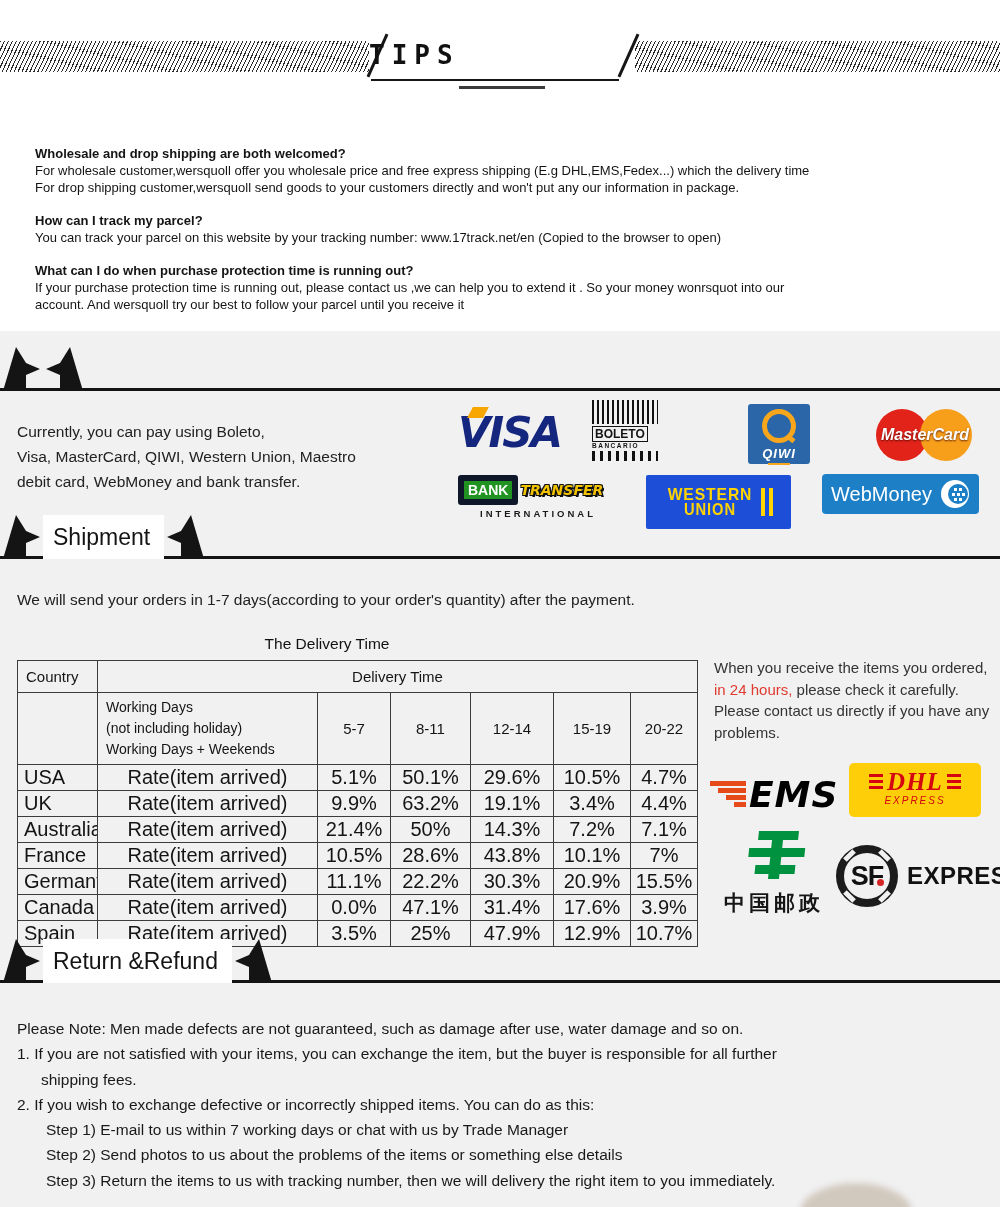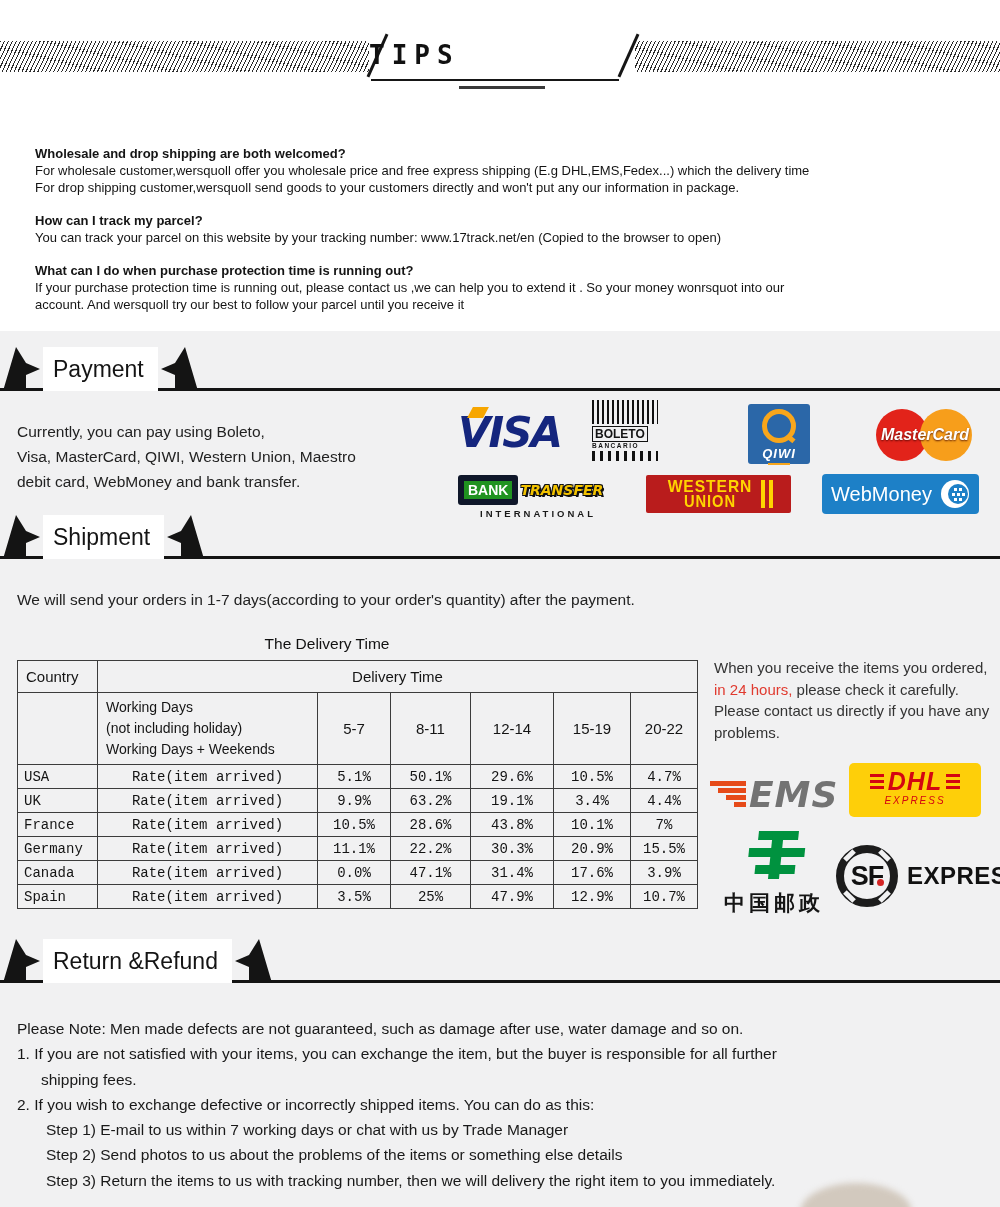--- a/index.html
+++ b/index.html
@@ -71,21 +71,21 @@
   
   .bt { left:458px; top:475px; width:160px; height:46px; }
   .bt .row { display:flex; align-items:center; }
   .bt .bank { background:#209320; color:#fff; font-weight:bold; font-size:14px;
     border:6px solid #0f172a; border-radius:3px; padding:1px 4px; }
   .bt .transfer { font-family:"DejaVu Sans", sans-serif; font-weight:bold; font-style:italic;
     font-size:14px; color:#f3c300; margin-left:2px;
     text-shadow:-1px -1px 0 #111,1px -1px 0 #111,-1px 1px 0 #111,1px 1px 0 #111,2px 2px 0 #111; }
   .bt .intl { text-align:center; font-weight:bold; font-size:9.5px; letter-spacing:3px; color:#1a1a1a; margin-top:3px; }
   
-  .wu { left:646px; top:475px; width:145px; height:38px; background:#b91c1c; border-radius:2px;
+  .wu { left:646px; top:475px; width:145px; height:54px; background:#1d4ed8; border-radius:2px;
     display:flex; align-items:center; justify-content:center; }
   .wu .lines { color:#ffd400; font-weight:bold; font-size:17px; line-height:15px;
     letter-spacing:1px; transform:scaleX(.92); text-align:center; }
   .wu .lines .l2 { font-size:16px; }
   .wu .bars { display:flex; gap:4px; margin-left:5px; height:28px; }
   .wu .bars i { display:block; width:4px; height:28px; background:#ffd400; }
   
   .wm { left:822px; top:474px; width:157px; height:40px; background:#1d80c7; border-radius:4px;
     display:flex; align-items:center; justify-content:center; gap:8px; }
   .wm .t { color:#fff; font-size:20px; }
@@ -95,40 +95,40 @@
   .ship-intro { position:absolute; left:17px; top:591px; font-size:15.5px; color:#222; }
   .tbl-title { position:absolute; left:17px; top:635px; width:620px; text-align:center; font-size:15.5px; color:#111; }
   table.delivery { position:absolute; left:17px; top:660px; width:681px; border-collapse:collapse;
     table-layout:fixed; color:#141414; }
   table.delivery td { border:1px solid #3c3c3c; overflow:hidden; }
   td.h1 { height:29px; font-size:15px; }
   td.country-h { padding-left:8px; }
   td.center { text-align:center; }
   td.wd { font-size:14px; line-height:1.5; padding:4px 0 4px 8px; height:62px; }
   td.day { font-size:15px; text-align:center; }
-  td.drow { height:21px; font-size:14px;font-family:Liberation Mono, monospace; }
+  td.drow { height:21px; font-size:20px; }
   td.cname { padding-left:6px; }
 
   .notice { position:absolute; left:714px; top:657px; width:282px; font-size:15px; line-height:21.5px; color:#333; }
   .notice .hl { color:#e03a2f; }
 
   
   .ems { left:710px; top:770px; width:132px; height:48px; display:flex; align-items:center; }
   .ems .stripes { display:flex; flex-direction:column; align-items:flex-end; gap:2px; margin-right:3px; }
   .ems .stripes i { display:block; height:5px; background:#e64a19; }
   .ems .stripes i:nth-child(1){width:36px;} .ems .stripes i:nth-child(2){width:28px;}
   .ems .stripes i:nth-child(3){width:20px;} .ems .stripes i:nth-child(4){width:12px;}
   .ems .t { font-family:"DejaVu Sans", sans-serif; font-weight:bold; font-style:italic;
-    font-size:36px; color:#737373; letter-spacing:1px; }
+    font-size:36px; color:#000000; letter-spacing:1px; }
   .dhl { left:849px; top:763px; width:132px; height:54px; background:#fecf09; border-radius:5px;
     text-align:center; padding-top:6px; box-sizing:border-box; }
   .dhl .row { display:flex; align-items:center; justify-content:center; gap:4px; }
   .dhl .d-str { width:14px; height:15px;
     background:repeating-linear-gradient(180deg,#d40511 0,#d40511 3px,rgba(0,0,0,0) 3px,rgba(0,0,0,0) 6px); }
-  .dhl .t { color:#d40511; font-family:Liberation Sans, sans-serif; font-weight:bold; font-style:italic; font-size:25px; letter-spacing:1px; line-height:25px; }
+  .dhl .t { color:#d40511; font-family:Liberation Serif, serif; font-weight:bold; font-style:italic; font-size:25px; letter-spacing:1px; line-height:25px; }
   .dhl .sub { color:#d40511; font-style:italic; font-size:10px; letter-spacing:2px; margin-top:1px; }
   .cnpost { left:712px; top:831px; width:124px; text-align:center; }
   .cnpost svg { display:block; margin:0 auto; }
   .cnpost .t { font-size:21px; font-weight:bold; letter-spacing:4px; color:#151515; margin-top:4px; }
   .sf { left:836px; top:845px; display:flex; align-items:center; }
   .sf .ring { width:46px; height:46px; border:8px solid #1c1c1c; border-radius:50%;
     position:relative; display:flex; align-items:center; justify-content:center; background:transparent; }
   .sf .ring .t { font-weight:bold; font-size:27px; color:#111; letter-spacing:-1px; }
   .sf .dot { position:absolute; right:6px; top:26px; width:7px; height:7px; border-radius:50%; background:#d42424; }
   .sf .notch { position:absolute; width:13px; height:5px; background:#f1f1f2; }
@@ -175,21 +175,20 @@
   </div>
 </div>
 
 <div class="gray"></div>
 
 <div class="sec-line" style="top:388px"></div>
 <div class="sec-header" style="left:3px; top:347px;">
   <svg class="arrow" viewBox="0 0 40 44">
     <polygon points="13,0 0,44 23,44 23,28 37,22 23,16" fill="#141414"></polygon>
   </svg>
-  <div class="sec-label">Payment</div>
   <svg class="arrow" style="transform:scaleX(-1)" viewBox="0 0 40 44">
     <polygon points="13,0 0,44 23,44 23,28 37,22 23,16" fill="#141414"></polygon>
   </svg>
 </div>
 
 <div class="pay-text">
   <div>Currently, you can pay using Boleto,</div>
   <div>Visa, MasterCard, QIWI, Western Union, Maestro</div>
   <div>debit card, WebMoney and bank transfer.</div>
 </div>
@@ -310,20 +309,29 @@
   <tr>
     <td class="drow cname">UK</td>
     <td class="drow center">Rate(item arrived)</td>
     <td class="drow center">9.9%</td>
     <td class="drow center">63.2%</td>
     <td class="drow center">19.1%</td>
     <td class="drow center">3.4%</td>
     <td class="drow center">4.4%</td>
   </tr>
   <tr>
+    <td class="drow cname">Australia</td>
+    <td class="drow center">Rate(item arrived)</td>
+    <td class="drow center">21.4%</td>
+    <td class="drow center">50%</td>
+    <td class="drow center">14.3%</td>
+    <td class="drow center">7.2%</td>
+    <td class="drow center">7.1%</td>
+  </tr>
+  <tr>
     <td class="drow cname">France</td>
     <td class="drow center">Rate(item arrived)</td>
     <td class="drow center">10.5%</td>
     <td class="drow center">28.6%</td>
     <td class="drow center">43.8%</td>
     <td class="drow center">10.1%</td>
     <td class="drow center">7%</td>
   </tr>
   <tr>
     <td class="drow cname">Germany</td>

